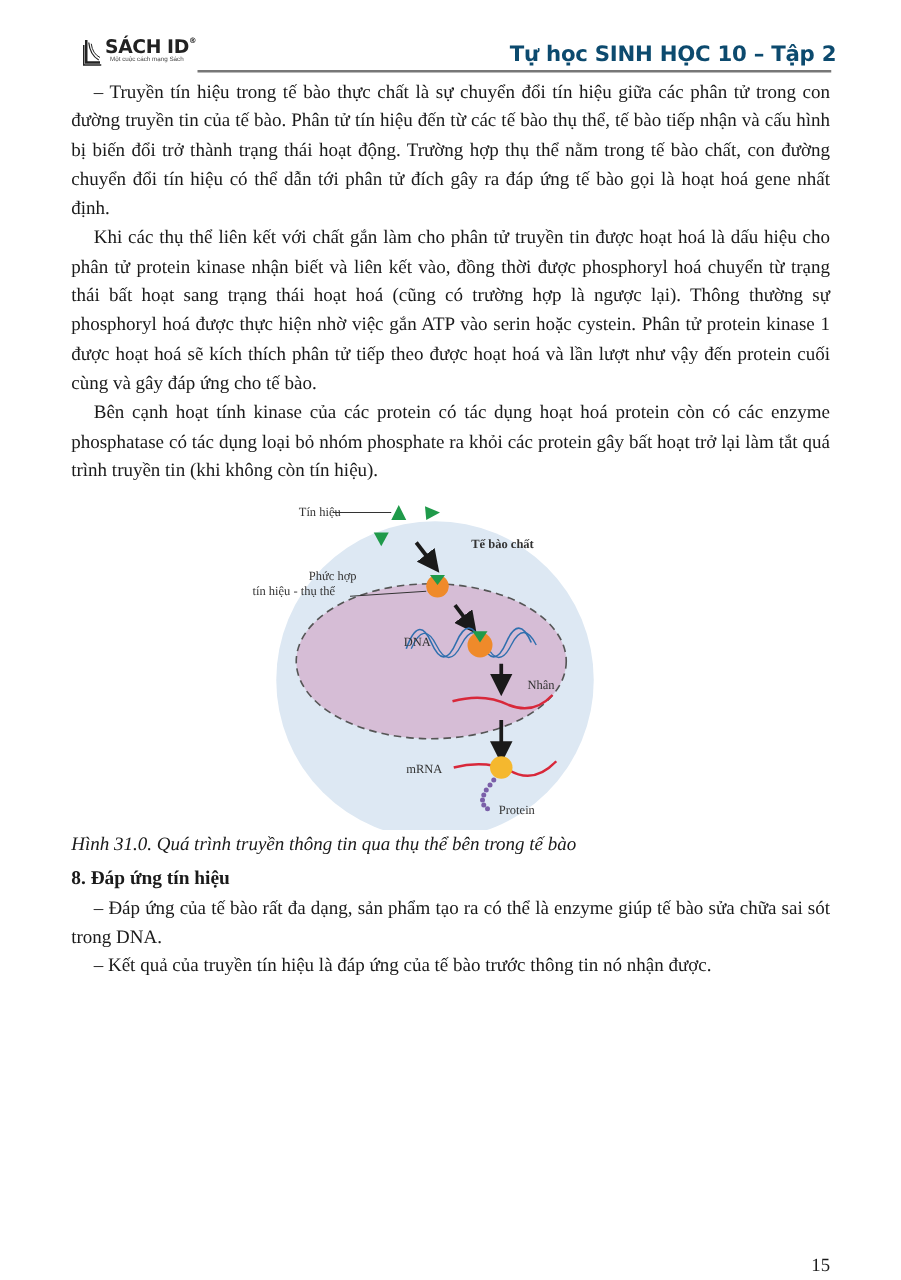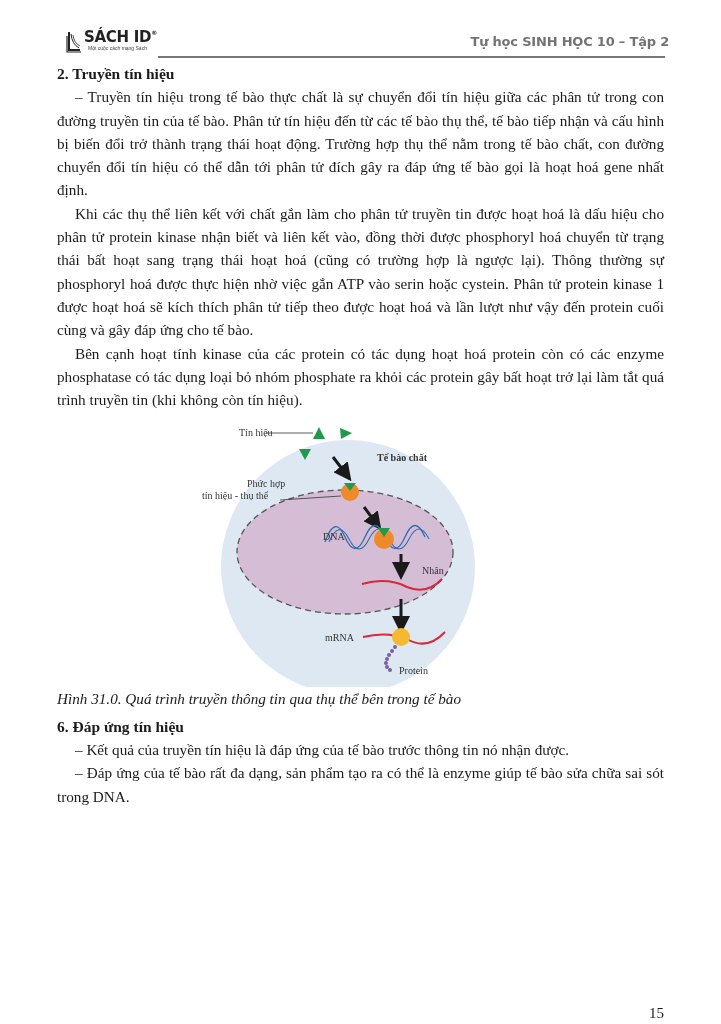--- a/index.html
+++ b/index.html
@@ -5,21 +5,21 @@
   html, body { margin: 0; padding: 0; background: #ffffff; }
   body { width: 721px; height: 1024px; position: relative; overflow: hidden; font-family: "Liberation Serif", serif; color: #1a1a1a; }
   .header { position: absolute; left: 0; top: 0; width: 721px; height: 64px; }
   .logo { position: absolute; left: 66px; top: 30px; display: flex; align-items: flex-start; }
   .logo-mark { width: 16px; height: 24px; position: relative; }
   .logo-text { margin-left: 2px; line-height: 1; }
   .logo-title { font-family: "DejaVu Sans", sans-serif; font-weight: bold; font-size: 15px; letter-spacing: -0.3px; color: #222; }
   .logo-title sup { font-size: 6px; vertical-align: top; }
   .logo-tagline { font-family: "Liberation Sans", sans-serif; font-size: 5px; color: #444; margin-top: 1px; margin-left: 4px; }
   .header-rule { position: absolute; left: 158px; top: 56px; width: 507px; height: 2px; background: #777; }
-  .header-title { position: absolute; right: 52px; top: 34px; font-family: "DejaVu Sans", sans-serif; font-size: 13px; font-weight: 600; color: #737373; letter-spacing: -0.2px; }
+  .header-title { position: absolute; right: 52px; top: 34px; font-family: "DejaVu Sans", sans-serif; font-size: 17px; font-weight: 600; color: #0c4a6e; letter-spacing: -0.2px; }
   .content { position: absolute; left: 57px; top: 62px; width: 607px; font-size: 15.2px; line-height: 23.3px; }
   .content p { margin: 0; text-align: justify; }
   .indent { text-indent: 18px; }
   .h2 { font-weight: bold; font-size: 15.5px; }
   .figure { position: relative; width: 607px; height: 268px; margin-top: 8px; }
   .figure svg { position: absolute; left: 0; top: 0; }
   .caption { text-align: center; font-style: italic; margin-top: 4px; }
   .page-number { position: absolute; right: 57px; top: 978px; font-size: 15px; margin-top: 27px; }
   .lbl { font-family: "Liberation Serif", serif; fill: #333; }
 </style>
@@ -37,21 +37,20 @@
     <div class="logo-text">
       <div class="logo-title"><span>SÁCH ID</span><sup>®</sup></div>
       <div class="logo-tagline">Một cuộc cách mạng Sách</div>
     </div>
   </div>
   <div class="header-rule"></div>
   <div class="header-title">Tự học SINH HỌC 10 – Tập 2</div>
 </div>
 
 <div class="content">
-  <p class="h2">2. Truyền tín hiệu</p>
   <p class="indent">– Truyền tín hiệu trong tế bào thực chất là sự chuyển đổi tín hiệu giữa các phân tử trong con đường truyền tin của tế bào. Phân tử tín hiệu đến từ các tế bào thụ thể, tế bào tiếp nhận và cấu hình bị biến đổi trở thành trạng thái hoạt động. Trường hợp thụ thể nằm trong tế bào chất, con đường chuyển đổi tín hiệu có thể dẫn tới phân tử đích gây ra đáp ứng tế bào gọi là hoạt hoá gene nhất định.</p>
   <p class="indent">Khi các thụ thể liên kết với chất gắn làm cho phân tử truyền tin được hoạt hoá là dấu hiệu cho phân tử protein kinase nhận biết và liên kết vào, đồng thời được phosphoryl hoá chuyển từ trạng thái bất hoạt sang trạng thái hoạt hoá (cũng có trường hợp là ngược lại). Thông thường sự phosphoryl hoá được thực hiện nhờ việc gắn ATP vào serin hoặc cystein. Phân tử protein kinase 1 được hoạt hoá sẽ kích thích phân tử tiếp theo được hoạt hoá và lần lượt như vậy đến protein cuối cùng và gây đáp ứng cho tế bào.</p>
   <p class="indent">Bên cạnh hoạt tính kinase của các protein có tác dụng hoạt hoá protein còn có các enzyme phosphatase có tác dụng loại bỏ nhóm phosphate ra khỏi các protein gây bất hoạt trở lại làm tắt quá trình truyền tin (khi không còn tín hiệu).</p>
 
   <div class="figure">
     <svg width="607" height="268" viewBox="0 0 607 268">
       <defs>
         <marker id="arr" markerWidth="6" markerHeight="6" refX="3" refY="3" orient="auto">
           <path d="M0,0 L6,3 L0,6 Z" fill="#1a1a1a"></path>
         </marker>
@@ -103,18 +102,18 @@
         <circle cx="330" cy="240" r="2"></circle>
           <circle cx="329" cy="244" r="2"></circle>
           <circle cx="330" cy="248" r="2"></circle>
         <circle cx="333" cy="251" r="2"></circle>
       </g>
       <text class="lbl" x="342" y="255" font-size="10">Protein</text>
     </svg>
   </div>
   <p class="caption">Hình 31.0. Quá trình truyền thông tin qua thụ thể bên trong tế bào</p>
 
-  <p class="h2" style="margin-top:4px">6. Đáp ứng tín hiệu</p>
+  <p class="h2" style="margin-top:4px">8. Đáp ứng tín hiệu</p>
+  <p class="indent">– Đáp ứng của tế bào rất đa dạng, sản phẩm tạo ra có thể là enzyme giúp tế bào sửa chữa sai sót trong DNA.</p>
   <p class="indent">– Kết quả của truyền tín hiệu là đáp ứng của tế bào trước thông tin nó nhận được.</p>
-  <p class="indent">– Đáp ứng của tế bào rất đa dạng, sản phẩm tạo ra có thể là enzyme giúp tế bào sửa chữa sai sót trong DNA.</p>
 </div>
 
 <div class="page-number">15</div>
 
 </body></html>

